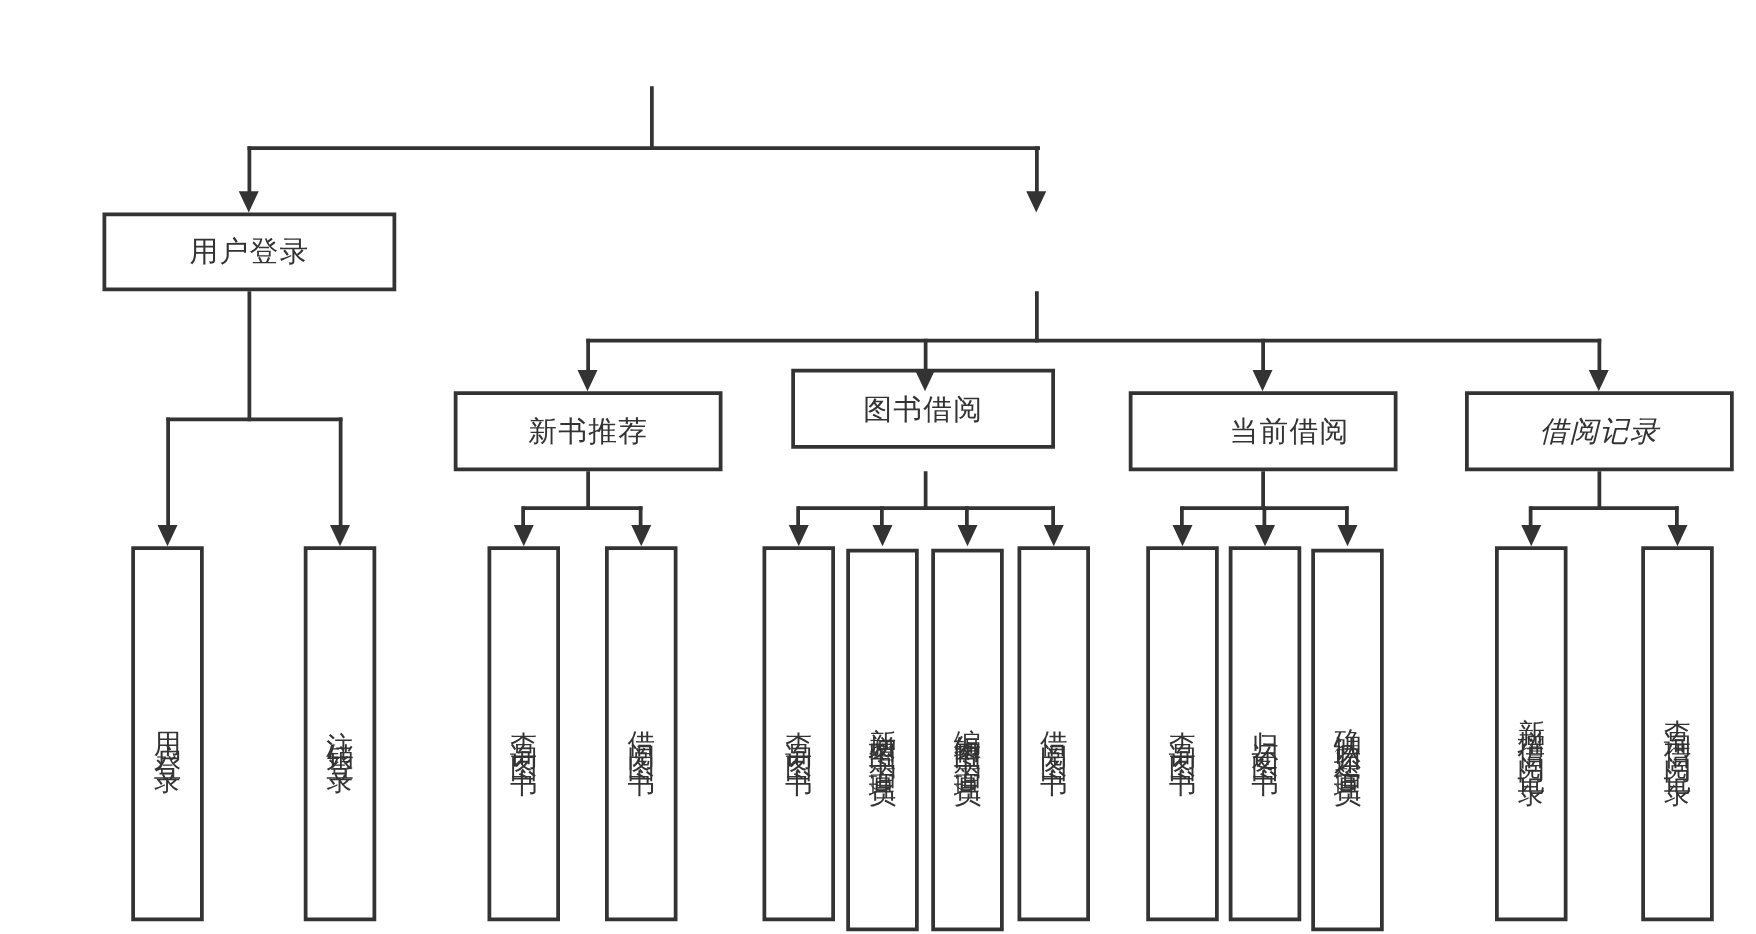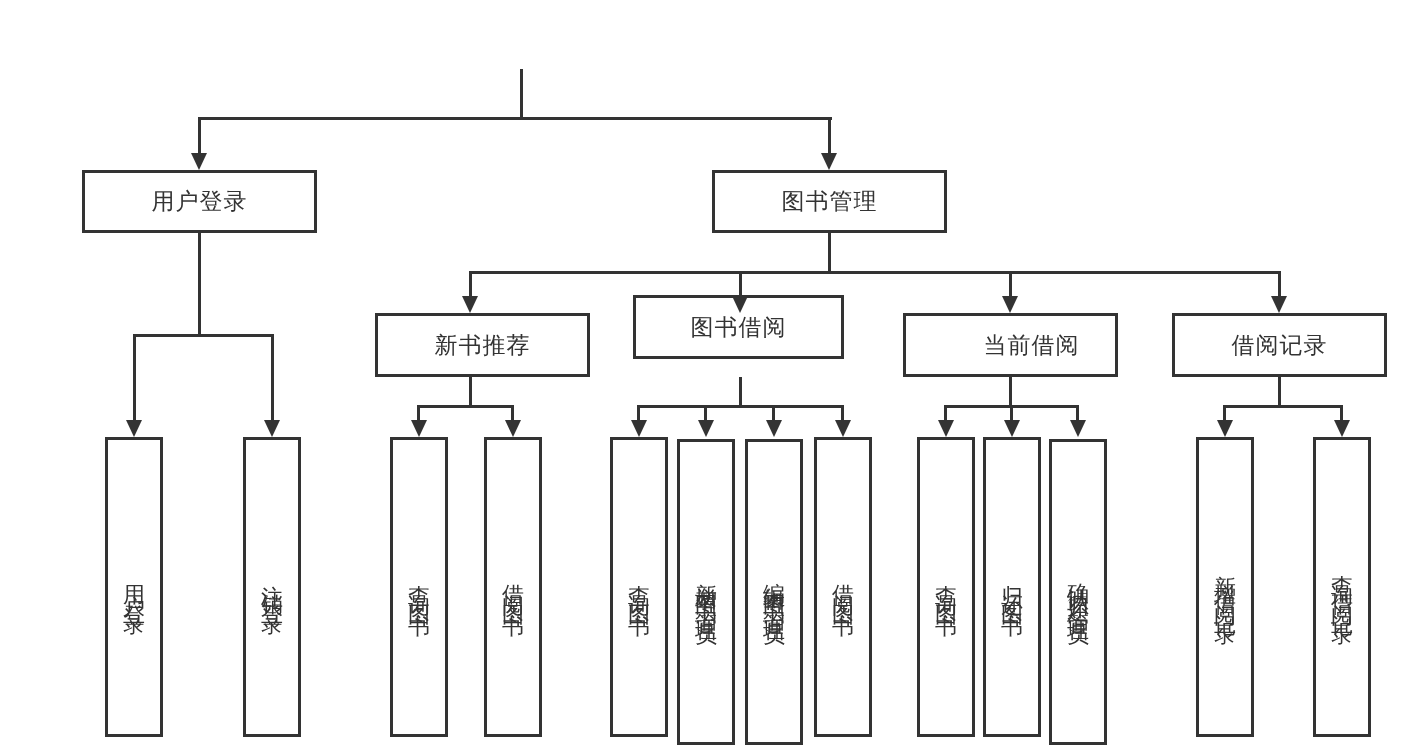--- a/index.html
+++ b/index.html
@@ -60,37 +60,34 @@
 </head>
 <body>
 
 <div id="canvas">
 
 
   <div class="box" style="left:82px;top:170px;width:235px;height:63px;">
     <span>用户登录</span>
   </div>
 
-  <div class="box" style="left:712px;top:170px;width:235px;height:63px;">
-    <span>图书管理</span>
-  </div>
 
-  <div class="box" style="left:375px;top:313px;width:215px;height:64px;">
+  <div class="box" style="left:363px;top:313px;width:215px;height:64px;">
     <span>新书推荐</span>
   </div>
 
   <div class="box" style="left:633px;top:295px;width:211px;height:64px;align-items:center;">
     <span>图书借阅</span>
   </div>
 
   <div class="box" style="left:903px;top:313px;width:215px;height:64px;padding-left:42px;">
     <span>当前借阅</span>
   </div>
 
-  <div class="box" style="left:1172px;top:313px;width:215px;height:64px;">
+  <div class="box" style="left:1172px;top:313px;width:215px;height:64px;font-style:italic;">
     <span>借阅记录</span>
   </div>
 
   <div class="box vbox ls-s" style="left:105px;top:437px;width:58px;height:300px;">
     <span>用户登录</span>
   </div>
   <div class="box vbox ls-s" style="left:243px;top:437px;width:58px;height:300px;">
     <span>注销登录</span>
   </div>
 

